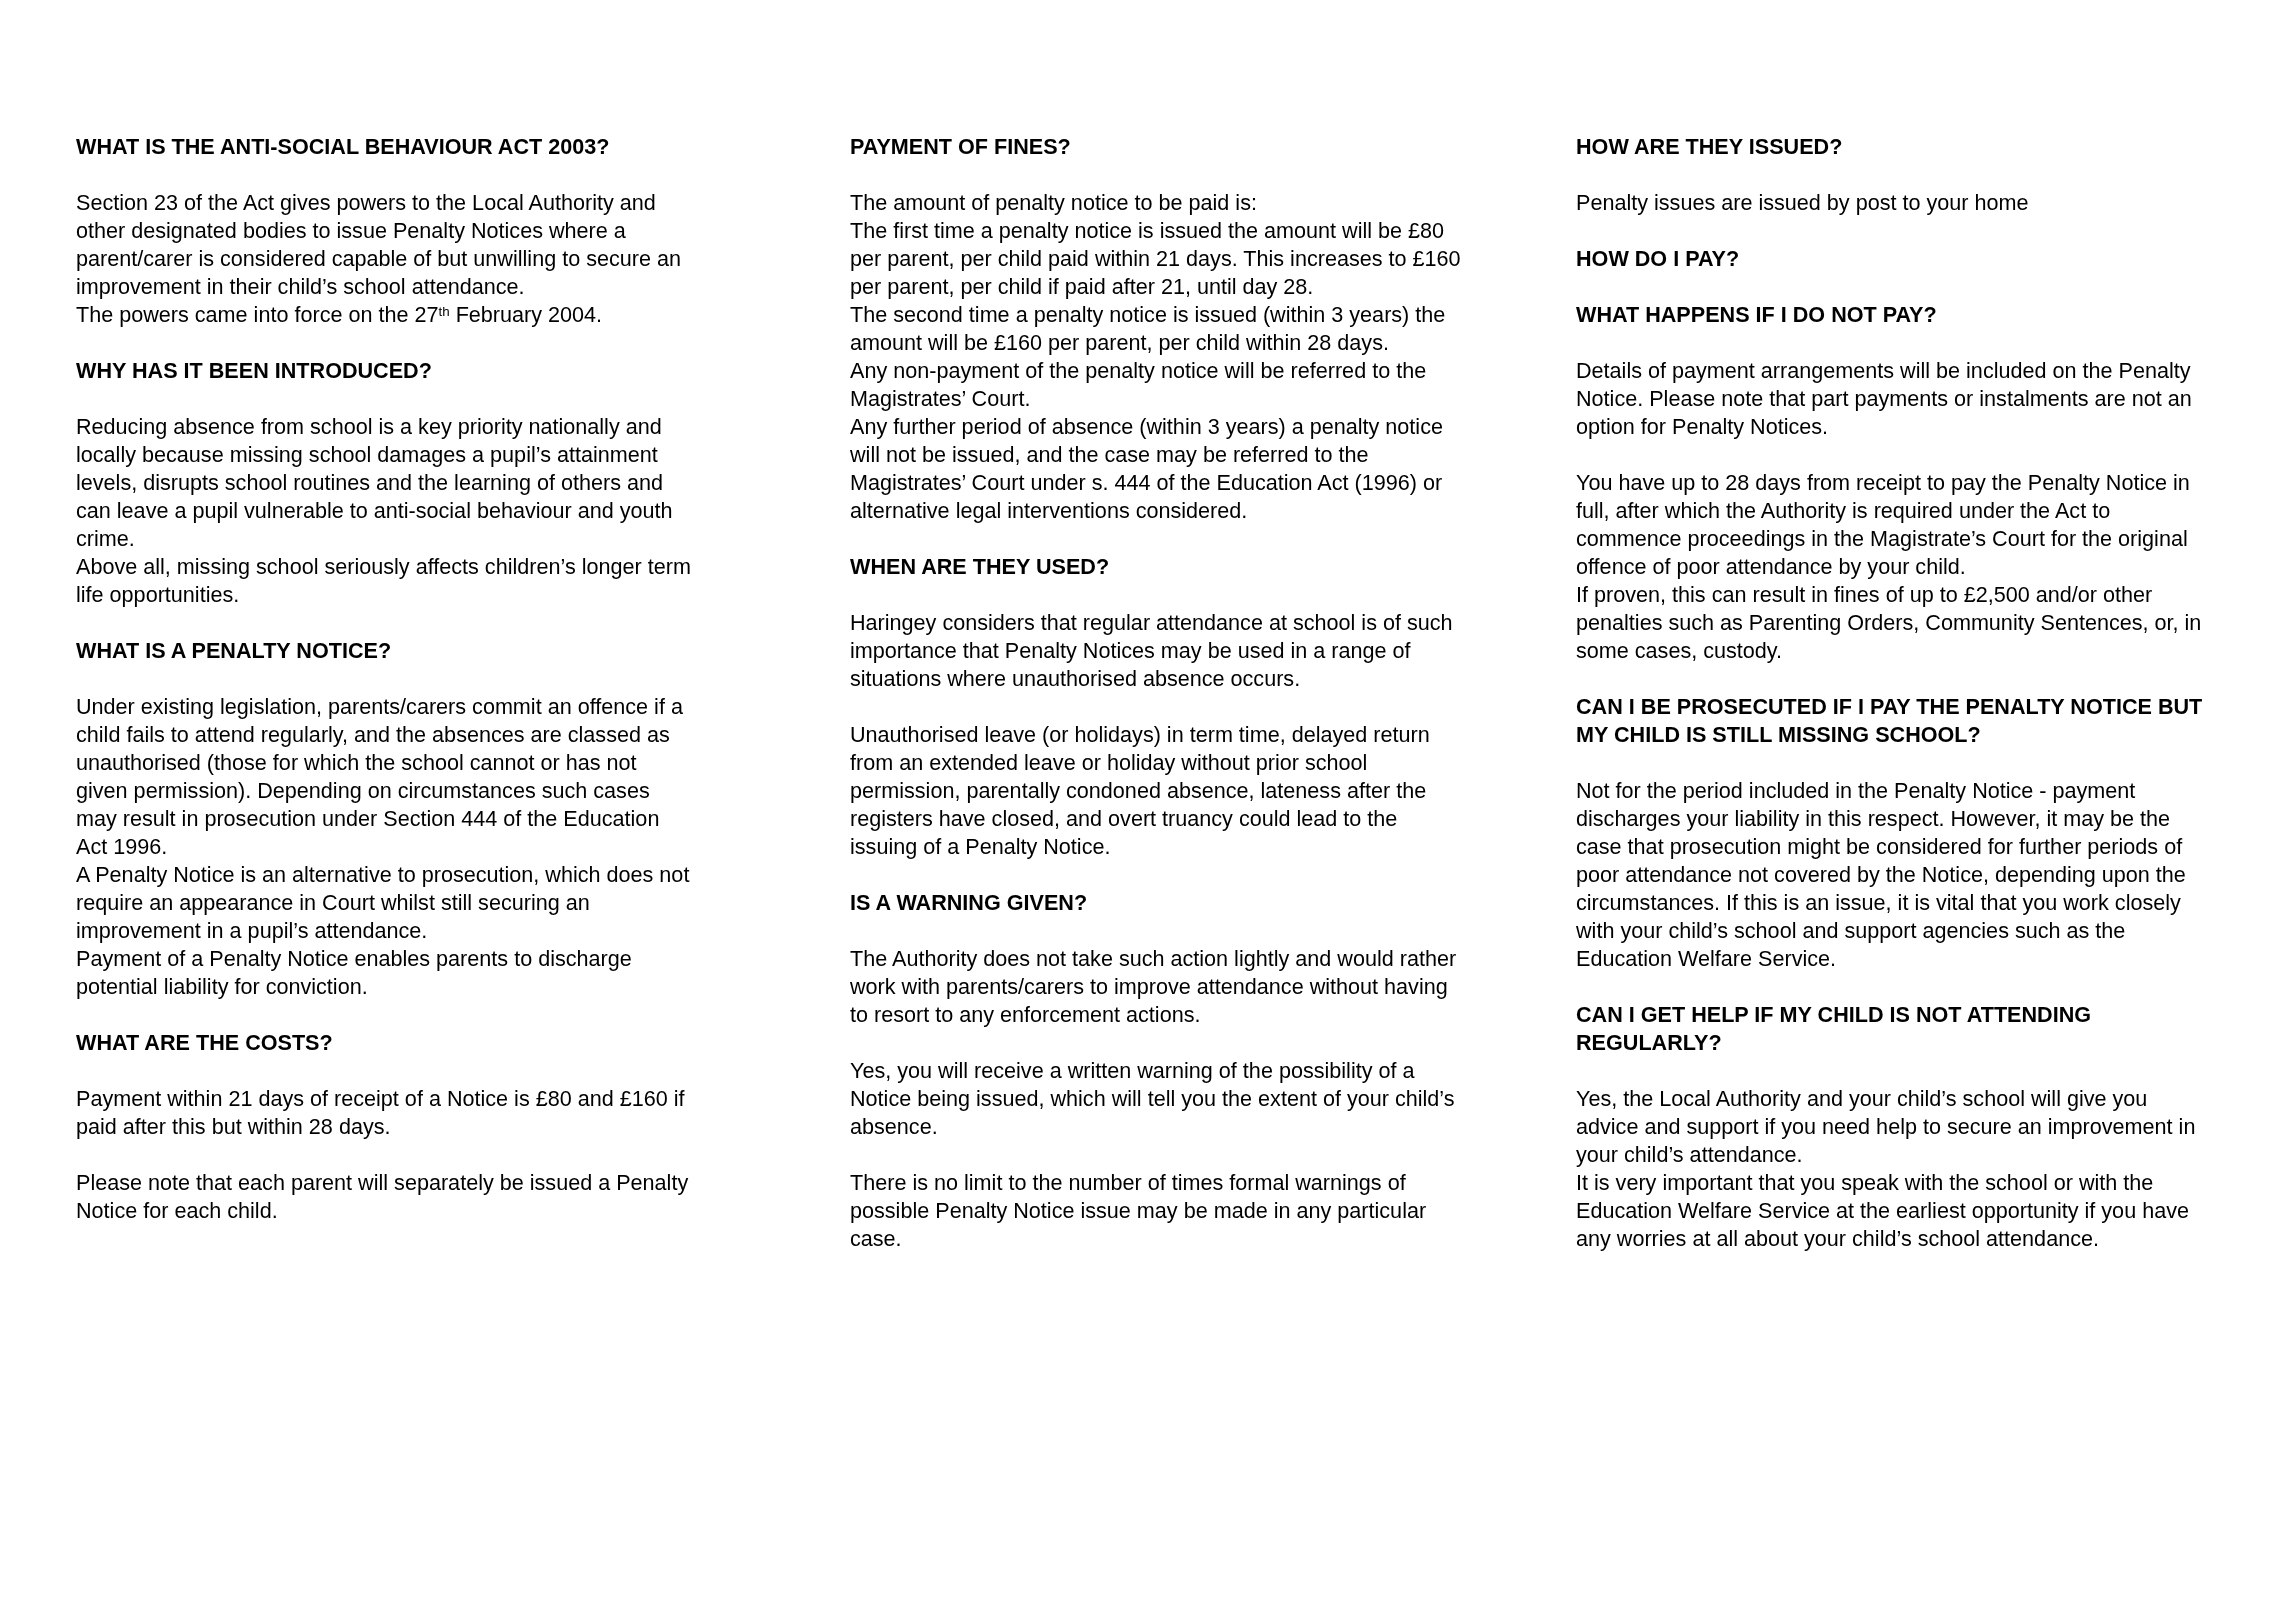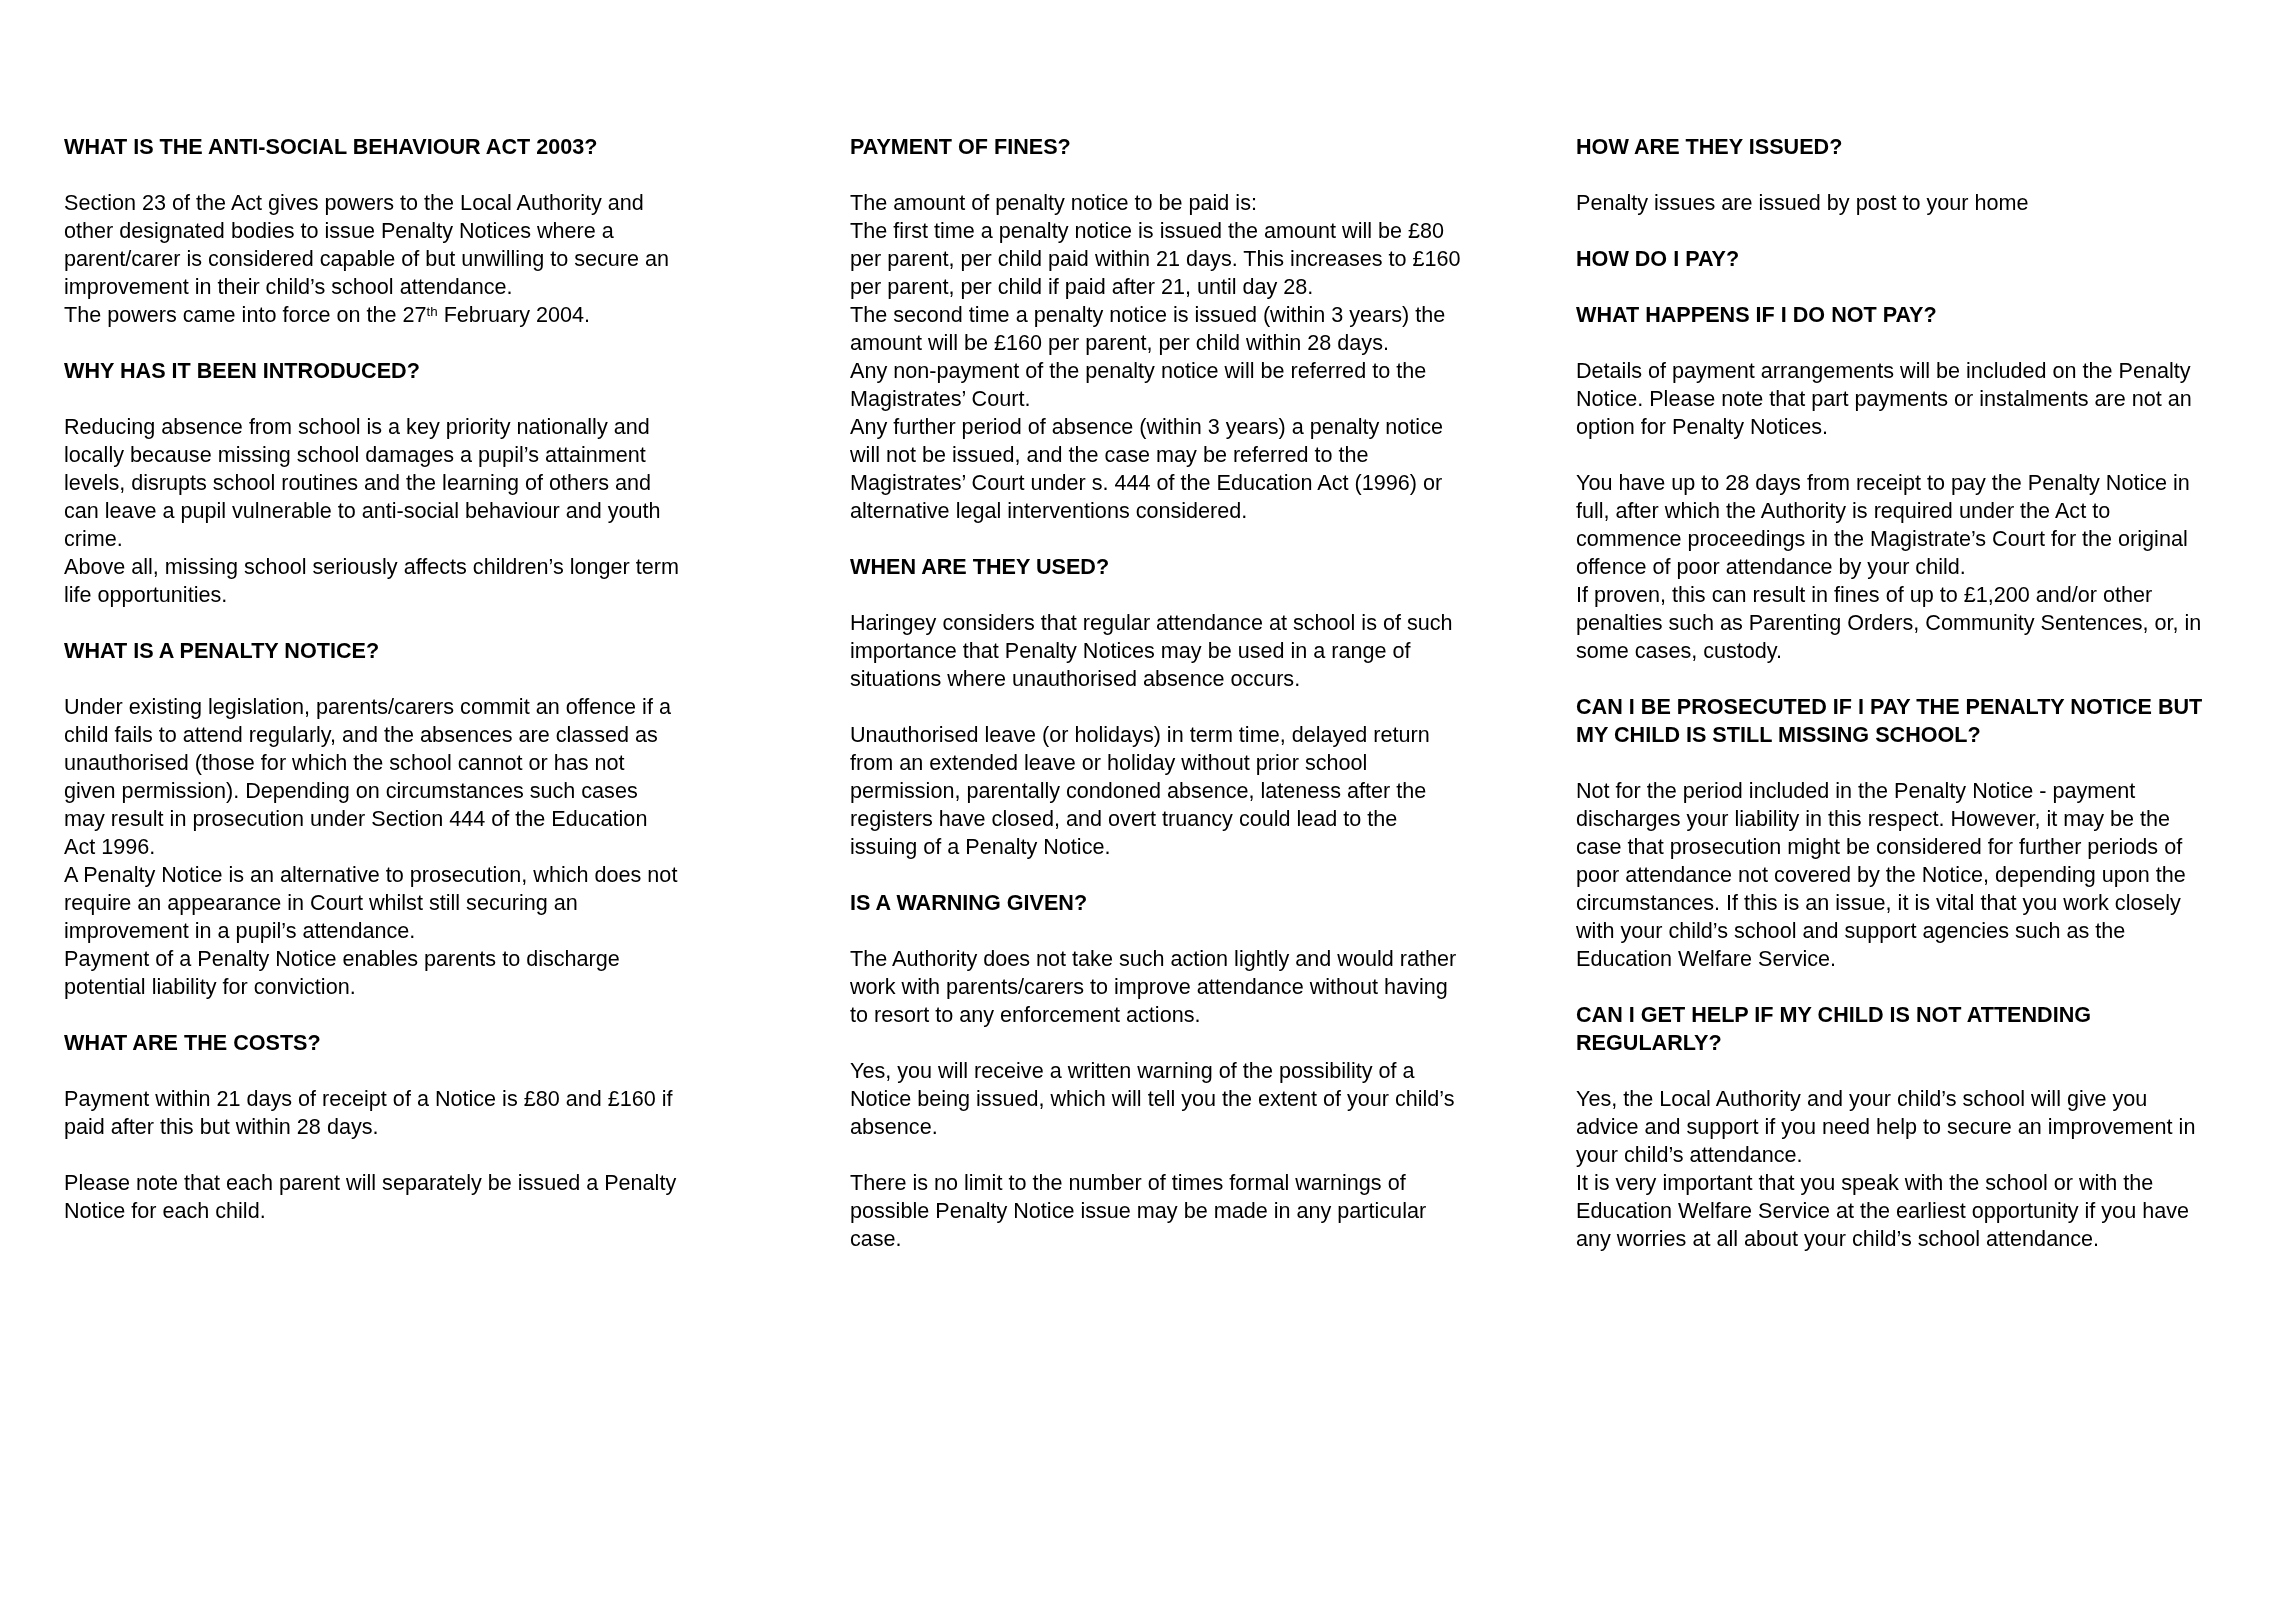--- a/index.html
+++ b/index.html
@@ -15,21 +15,21 @@
     color: #000000;
     font-family: "Liberation Sans", "DejaVu Sans", sans-serif;
     font-size: 21.6px;
     line-height: 28px;
     text-rendering: optimizeLegibility;
   }
   .col {
     position: absolute;
     top: 133px;
   }
-  #col-0 { left: 64px;   width: 616px; }
+  #col-0 { left: 76px;   width: 616px; }
   #col-1 { left: 850px;  width: 613px; }
   #col-2 { left: 1576px; width: 635px; }
   .block { margin: 0 0 28px 0; }
   .heading {
     font-weight: 700;
   }
   .para .line {
     
   }
   .line sup {
@@ -122,21 +122,21 @@
         <div class="line">HOW DO I PAY?</div>
       </div>
       <div class="block heading">
         <div class="line">WHAT HAPPENS IF I DO NOT PAY?</div>
       </div>
       <div class="block para">
         <div class="line">Details of payment arrangements will be included on the Penalty Notice. Please note that part payments or instalments are not an option for Penalty Notices.</div>
       </div>
       <div class="block para">
         <div class="line">You have up to 28 days from receipt to pay the Penalty Notice in full, after which the Authority is required under the Act to commence proceedings in the Magistrate’s Court for the original offence of poor attendance by your child.</div>
-        <div class="line">If proven, this can result in fines of up to £1,200 and/or other penalties such as Parenting Orders, Community Sentences, or, in some cases, custody.</div>
+        <div class="line">If proven, this can result in fines of up to £2,500 and/or other penalties such as Parenting Orders, Community Sentences, or, in some cases, custody.</div>
       </div>
       <div class="block heading">
         <div class="line">CAN I BE PROSECUTED IF I PAY THE PENALTY NOTICE BUT MY CHILD IS STILL MISSING SCHOOL?</div>
       </div>
       <div class="block para">
         <div class="line">Not for the period included in the Penalty Notice - payment discharges your liability in this respect. However, it may be the case that prosecution might be considered for further periods of poor attendance not covered by the Notice, depending upon the circumstances. If this is an issue, it is vital that you work closely with your child’s school and support agencies such as the Education Welfare Service.</div>
       </div>
       <div class="block heading">
         <div class="line">CAN I GET HELP IF MY CHILD IS NOT ATTENDING REGULARLY?</div>
       </div>

